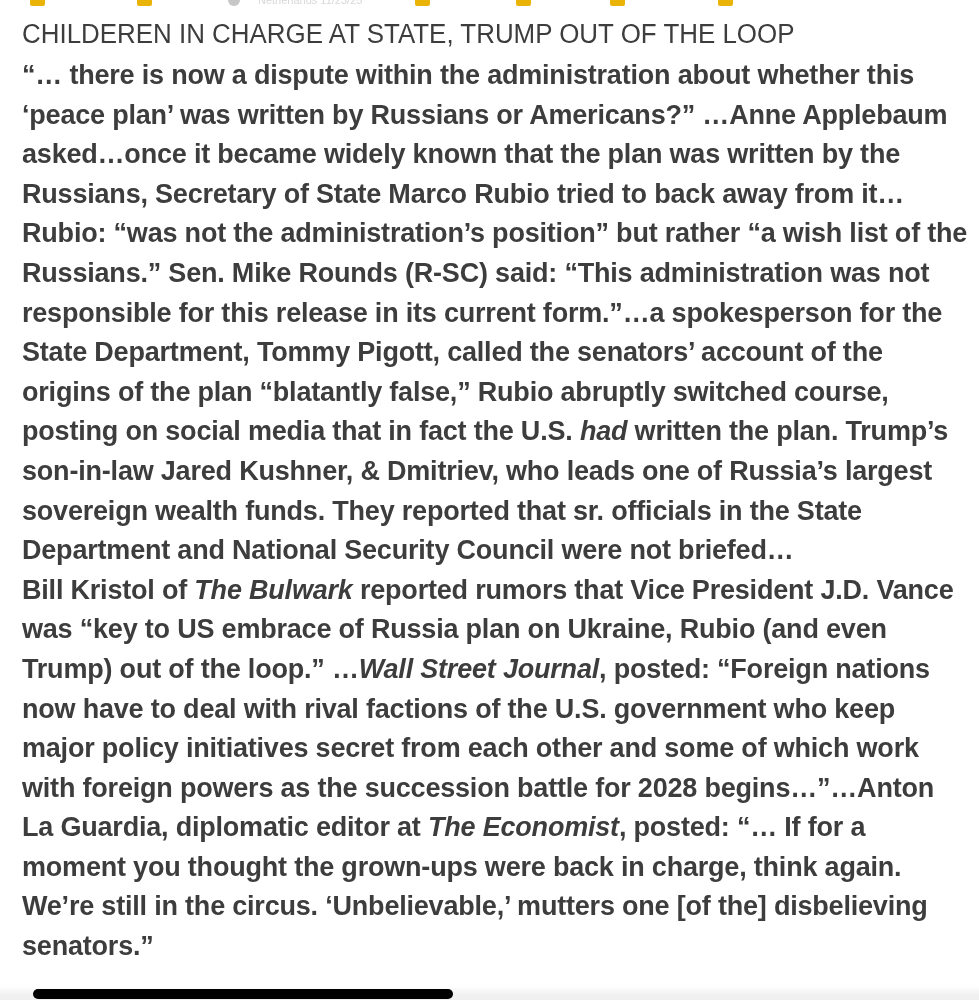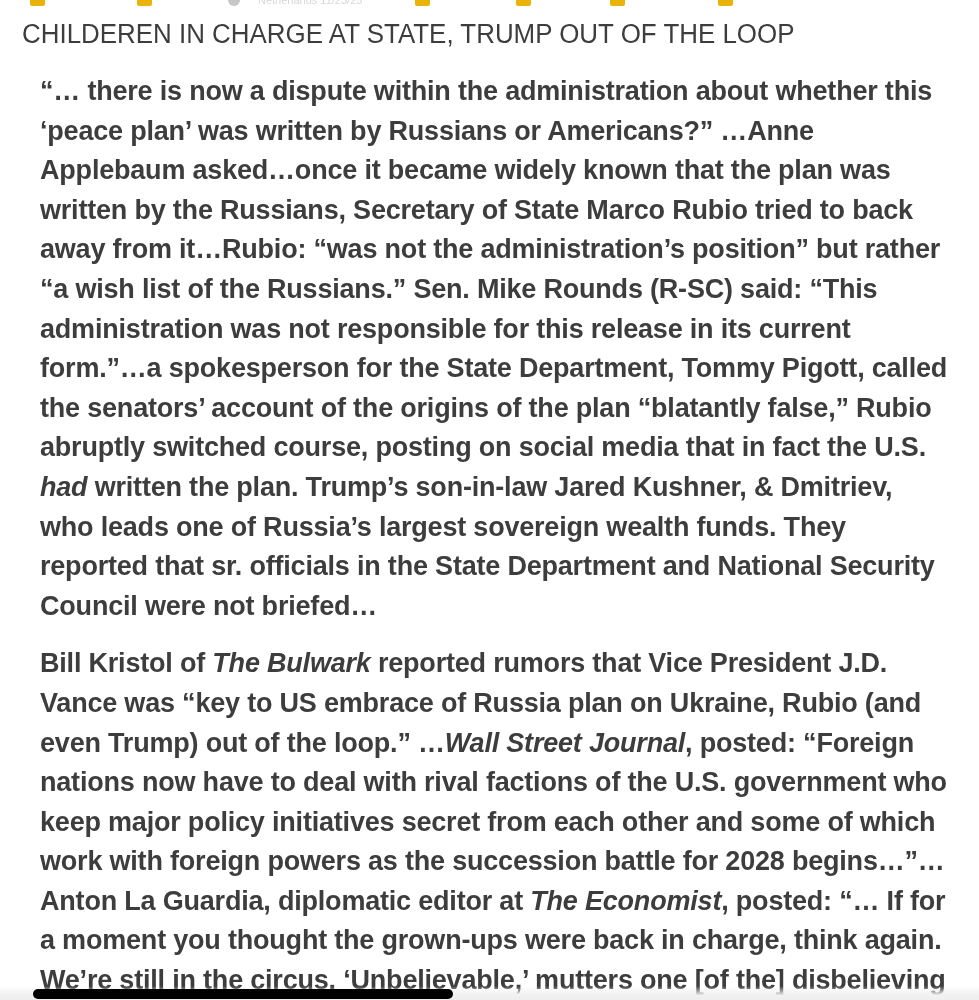--- a/index.html
+++ b/index.html
@@ -93,21 +93,21 @@
     margin: 0 0 0 22px;
     width: 946px;
     font-weight: bold;
     font-size: 27px;
     line-height: 39.6px;
     color: #3d3d3d;
     letter-spacing: -0.2px;
     word-spacing: 0px;
   }
   #article-body p {
-    margin: 18px;
+    margin: 0;
     padding: 0;
   }
   #article-body .para {
     display: block;
   }
   #article-body em {
     font-style: italic;
   }
 
   

